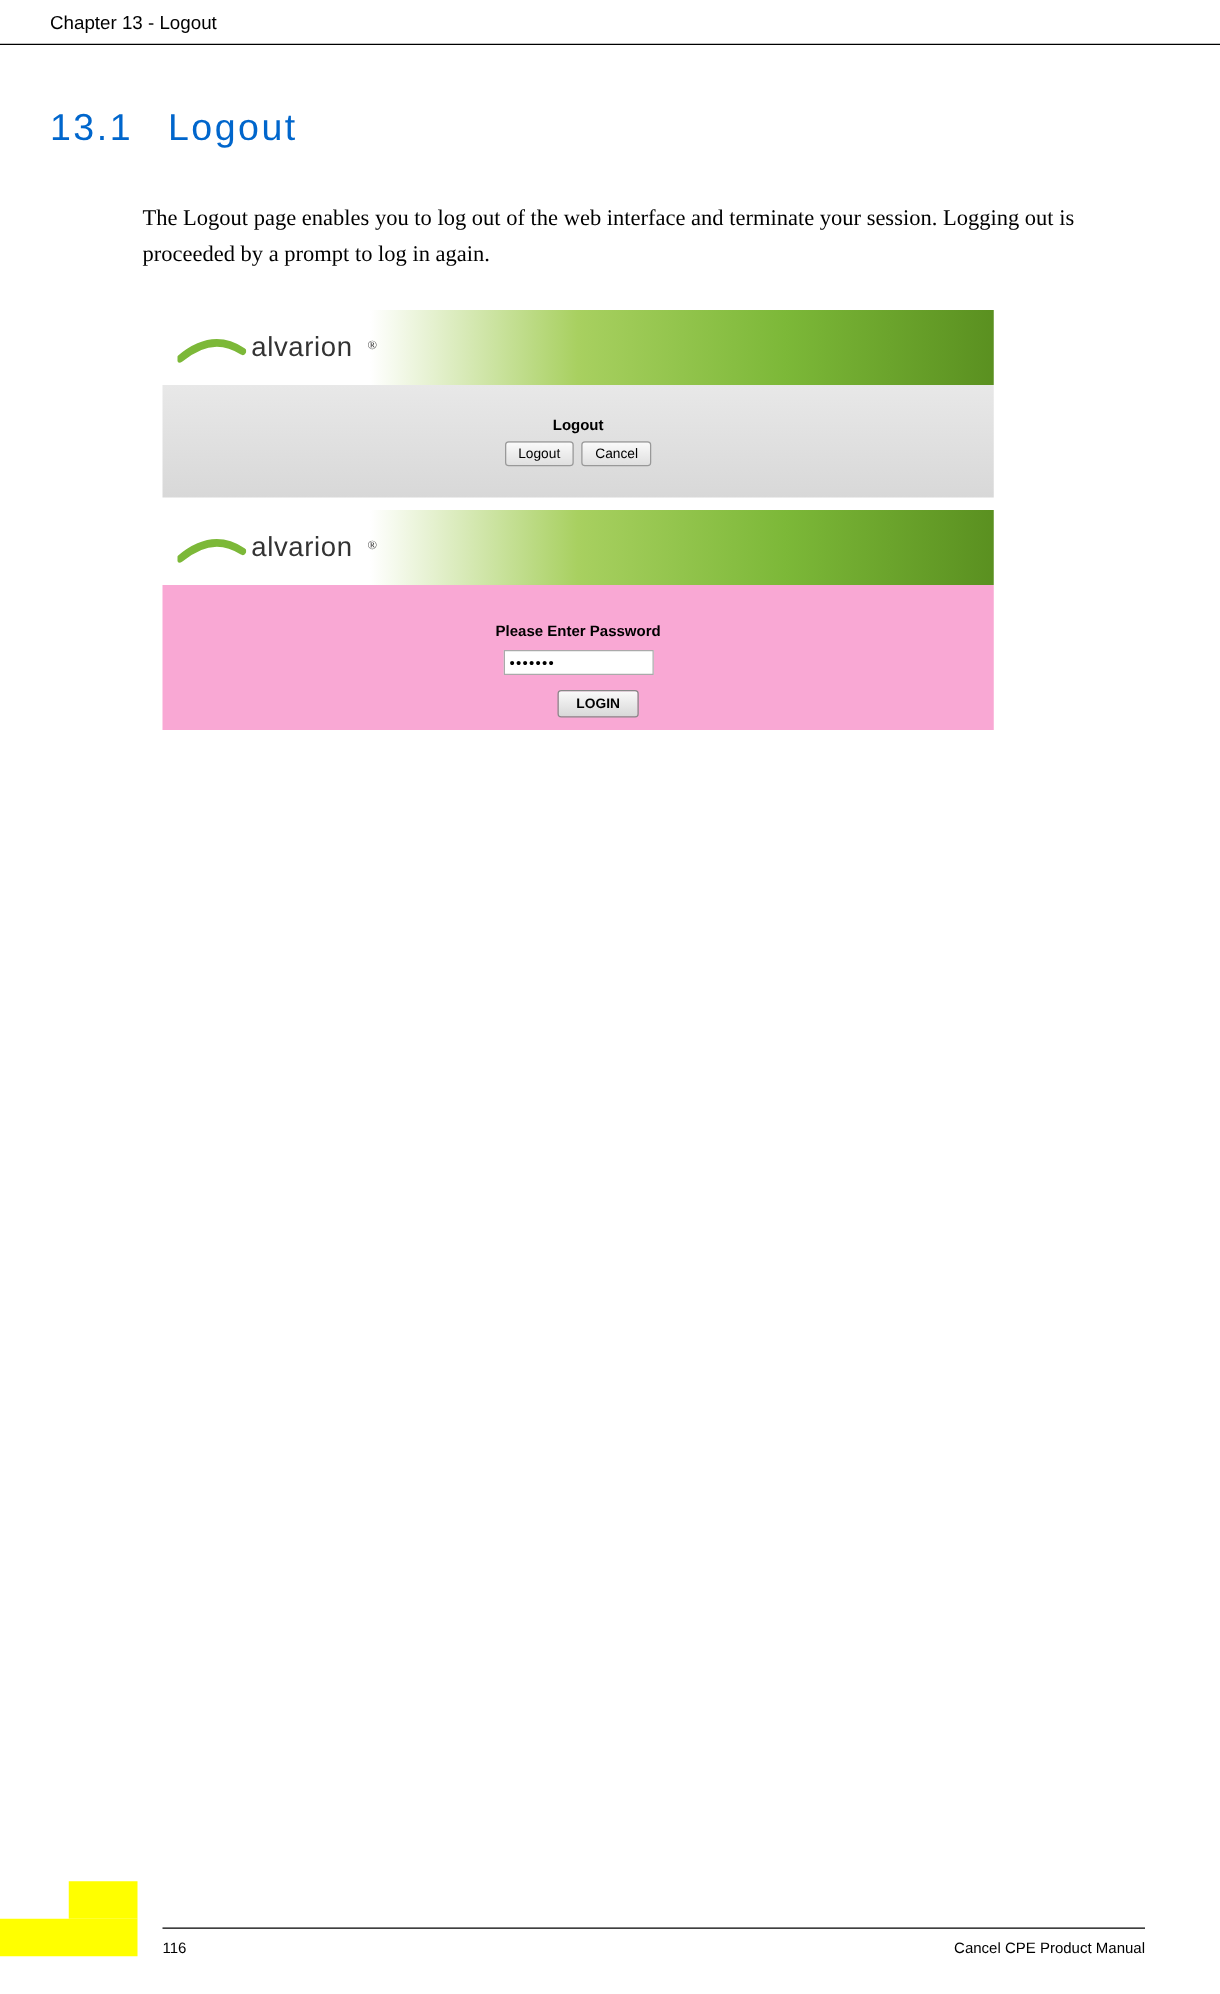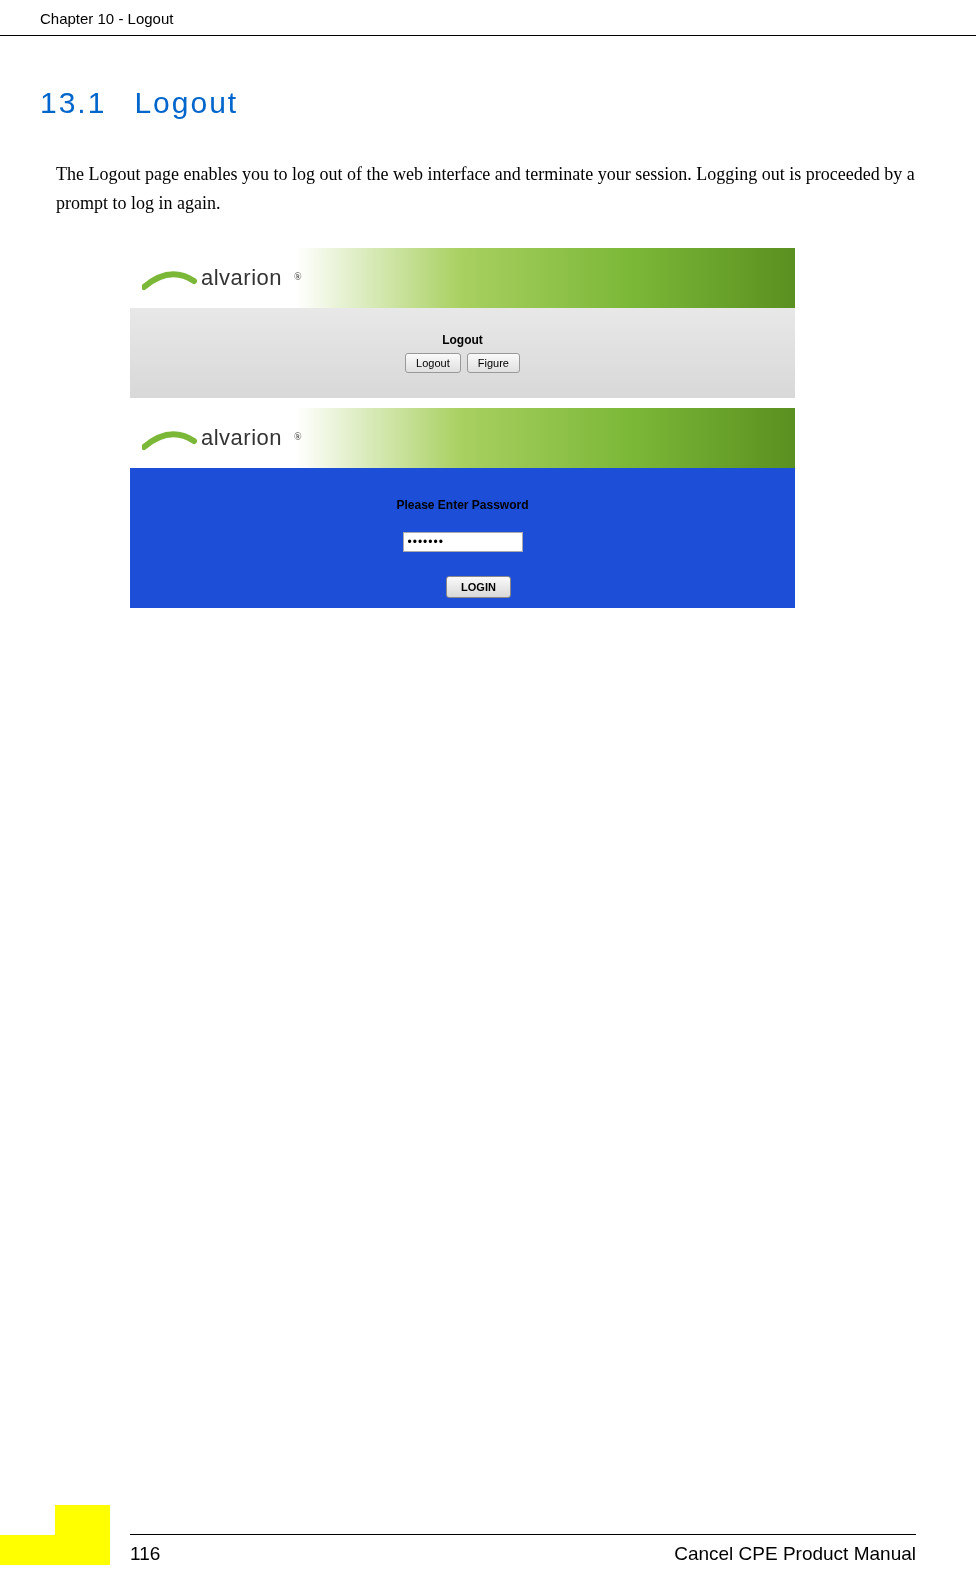--- a/index.html
+++ b/index.html
@@ -25,21 +25,21 @@
       padding: 50px 40px 30px 40px;
       font-family: Verdana, Geneva, sans-serif;
       font-size: 30px;
       color: #0066cc;
       letter-spacing: 2px;
     }
     .section-heading .num {
       margin-right: 28px;
     }
     .body-text {
-      padding: 10px 60px 30px 56px;
+      padding: 10px 60px 30px 114px;
       font-size: 18px;
       line-height: 1.6;
       color: #000;
     }
     .figure-container {
       margin: 0 60px 10px 130px;
     }
     .figure-caption {
       text-align: center;
       font-family: Arial, sans-serif;
@@ -106,26 +106,26 @@
       border: 1px solid #999;
       border-radius: 3px;
       cursor: pointer;
     }
     
     .screenshot-login {
       width: 665px;
       background: #fff;
     }
     .login-area {
-      background: #1d4ed8;
+      background: #f9a8d4;
       padding: 30px 0 10px 0;
       display: flex;
       flex-direction: column;
       align-items: center;
-      gap: 20px;
+      gap: 8px;
     }
     .login-title {
       font-family: Arial, sans-serif;
       font-size: 12px;
       font-weight: bold;
       color: #000;
     }
     .password-input {
       font-family: Arial, sans-serif;
       font-size: 12px;
@@ -155,21 +155,21 @@
     }
     .footer-rule {
       margin: 0 60px 0 130px;
       border-top: 1.5px solid #000;
     }
     .footer-row {
       display: flex;
       justify-content: space-between;
       padding: 8px 60px 0 130px;
       font-family: Arial, sans-serif;
-      font-size: 19px;
+      font-size: 12px;
     }
     .color-blocks {
       position: absolute;
       bottom: 0;
       left: 0;
       display: flex;
       flex-direction: column;
     }
     .yellow-block {
       width: 110px;
@@ -179,21 +179,21 @@
     .blank-block {
       width: 55px;
       height: 30px;
       background: #fff;
     }
   </style>
 </head>
 <body>
 
 <div class="header">
-  <span>Chapter 10 - Logout</span>
+  <span>Chapter 13 - Logout</span>
 </div>
 
 <div class="section-heading">
   <span class="num">13.1</span><span>Logout</span>
 </div>
 
 <div class="body-text">The Logout page enables you to log out of the web interface and terminate your session. Logging out is proceeded by a prompt to log in again.</div>
 
 <div class="figure-container">
   <div class="screenshot-logout">
@@ -203,21 +203,21 @@
           <path d="M 2 24 Q 28 2 52 18" stroke="#7cb838" stroke-width="6" fill="none" stroke-linecap="round"></path>
         </svg>
         <span class="logo-text">alvarion</span>
         <span class="logo-reg">®</span>
       </div>
     </div>
     <div class="grey-bar">
       <div class="logout-label">Logout</div>
       <div class="btn-row">
         <button class="btn">Logout</button>
-        <button class="btn">Figure</button>
+        <button class="btn">Cancel</button>
       </div>
     </div>
   </div>
 </div>
 
 <div class="figure-container">
   <div class="screenshot-login">
     <div class="banner-bg">
       <div class="logo">
         <svg width="55" height="30">

